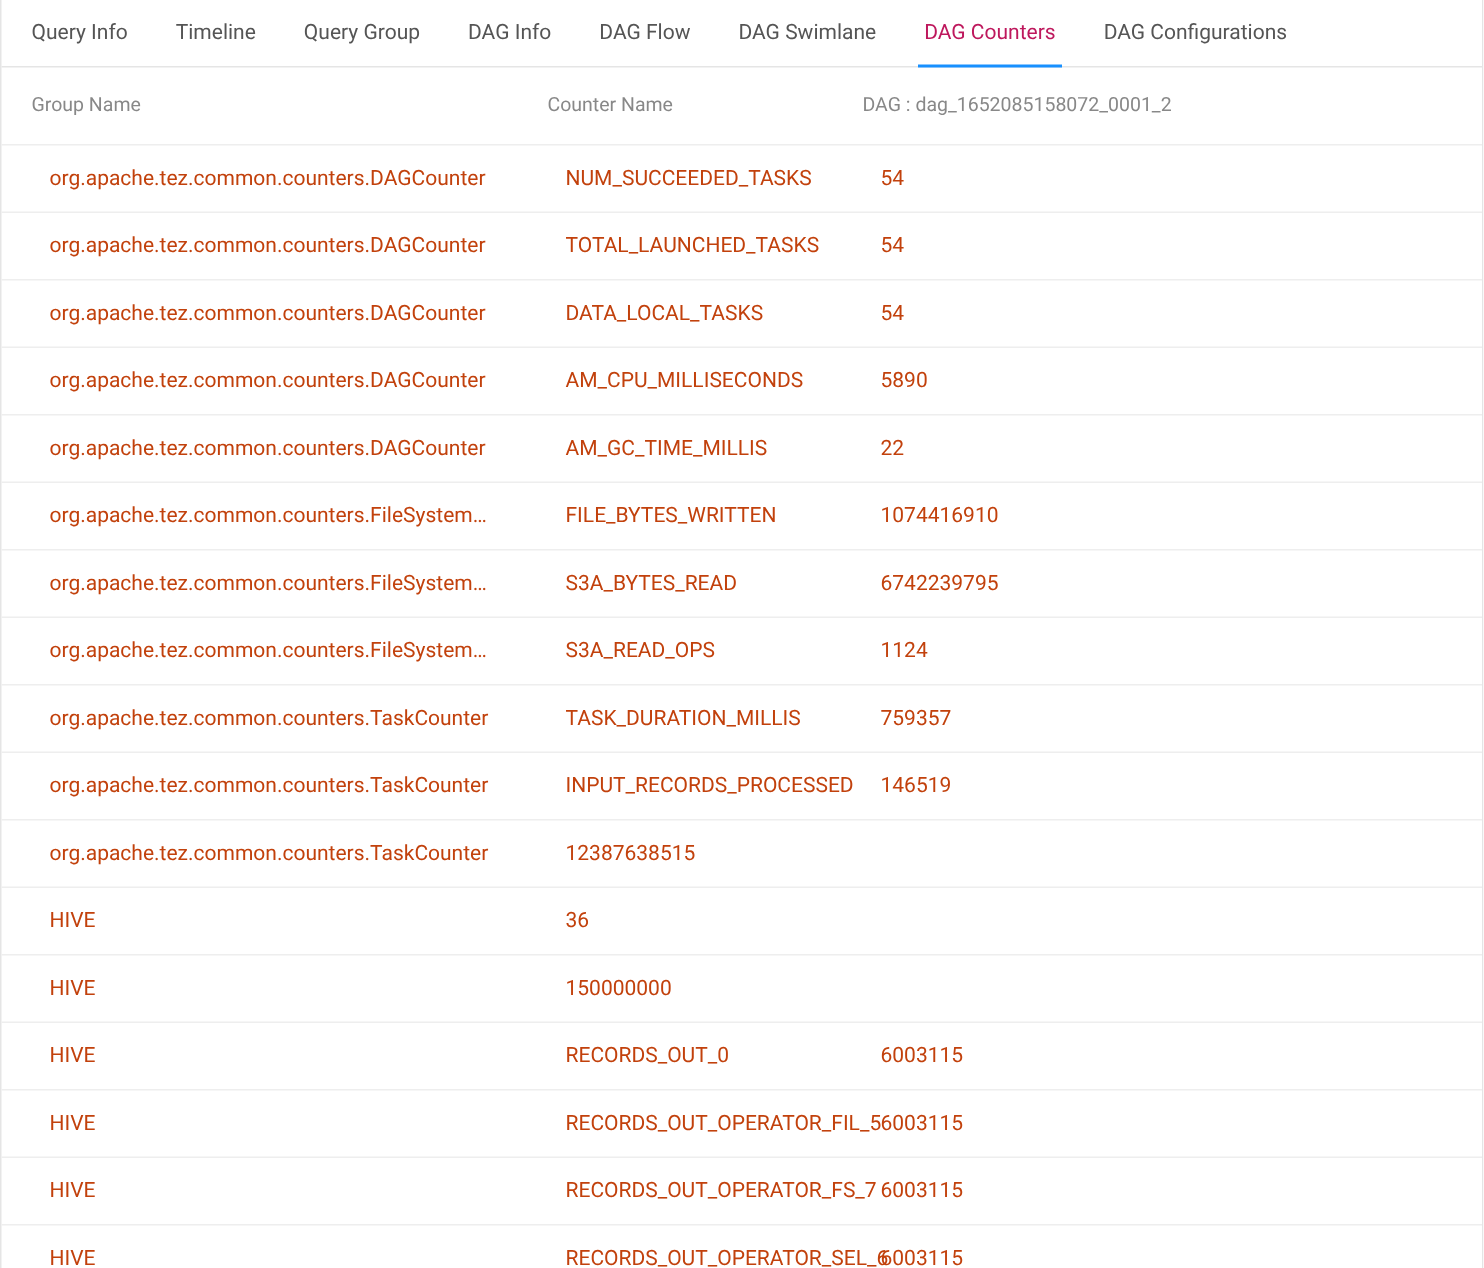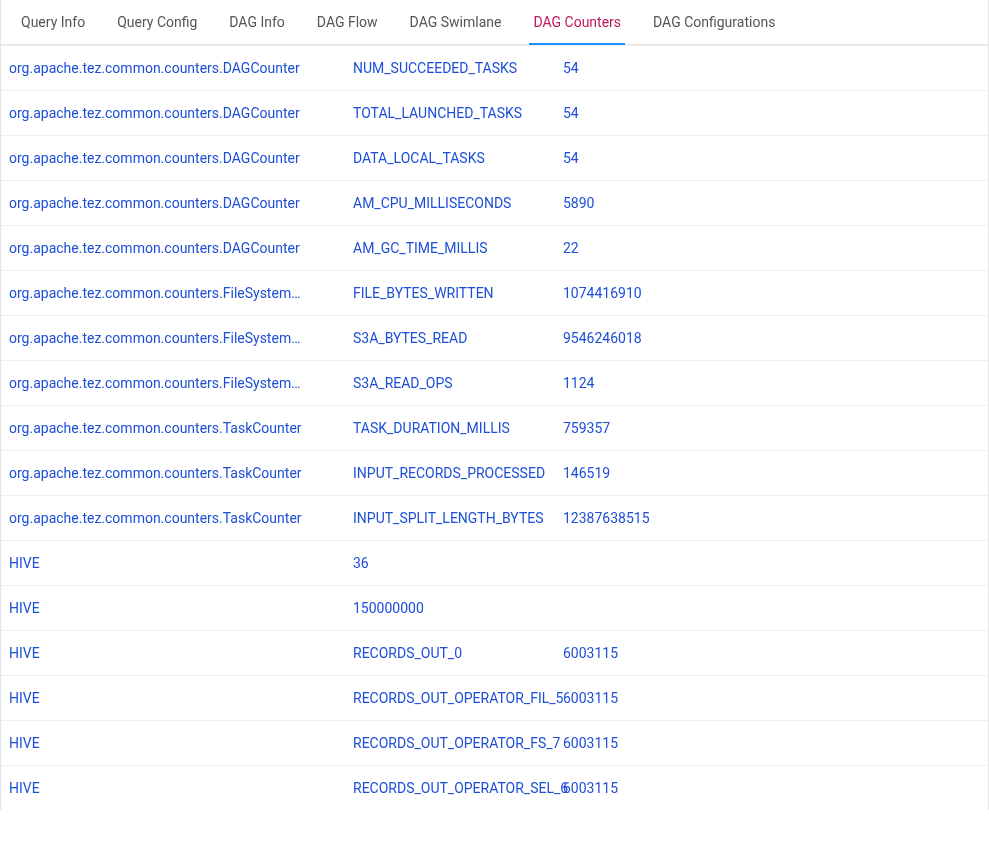--- a/index.html
+++ b/index.html
@@ -47,23 +47,23 @@
       width: 100%;
     }
     .table-header {
       display: flex;
       padding: 18px 20px;
       font-size: 13px;
       color: #888;
     }
     .table-row {
       display: flex;
-      padding: 14px 8px;
+      padding: 14px 32px;
       font-size: 14px;
-      color: #1d4ed8;
+      color: #c2410c;
       border-top: 1px solid #eeeeee;
     }
     .col-group {
       width: 344px;
       flex-shrink: 0;
       white-space: nowrap;
       overflow: hidden;
       text-overflow: ellipsis;
       padding-right: 12px;
     }
@@ -75,28 +75,34 @@
     .col-value {
       flex: 1;
     }
   </style>
 </head>
 <body>
 
 <div class="container">
   <div class="tabs">
       <div class="tab">Query Info</div>
-      <div class="tab">Query Config</div>
+      <div class="tab">Timeline</div>
+      <div class="tab">Query Group</div>
       <div class="tab">DAG Info</div>
       <div class="tab">DAG Flow</div>
       <div class="tab">DAG Swimlane</div>
       <div class="tab active">DAG Counters</div>
       <div class="tab">DAG Configurations</div>
     </div>
   <div class="table">
+    <div class="table-header">
+      <div class="col-group">Group Name</div>
+      <div class="col-counter">Counter Name</div>
+      <div class="col-value">DAG : dag_1652085158072_0001_2</div>
+    </div>
     <div class="table-body">
         <div class="table-row">
           <div class="col-group">org.apache.tez.common.counters.DAGCounter</div>
           <div class="col-counter">NUM_SUCCEEDED_TASKS</div>
           <div class="col-value">54</div>
         </div>
         <div class="table-row">
           <div class="col-group">org.apache.tez.common.counters.DAGCounter</div>
           <div class="col-counter">TOTAL_LAUNCHED_TASKS</div>
           <div class="col-value">54</div>
@@ -117,40 +123,39 @@
           <div class="col-value">22</div>
         </div>
         <div class="table-row">
           <div class="col-group">org.apache.tez.common.counters.FileSystem…</div>
           <div class="col-counter">FILE_BYTES_WRITTEN</div>
           <div class="col-value">1074416910</div>
         </div>
         <div class="table-row">
           <div class="col-group">org.apache.tez.common.counters.FileSystem…</div>
           <div class="col-counter">S3A_BYTES_READ</div>
-          <div class="col-value">9546246018</div>
+          <div class="col-value">6742239795</div>
         </div>
         <div class="table-row">
           <div class="col-group">org.apache.tez.common.counters.FileSystem…</div>
           <div class="col-counter">S3A_READ_OPS</div>
           <div class="col-value">1124</div>
         </div>
         <div class="table-row">
           <div class="col-group">org.apache.tez.common.counters.TaskCounter</div>
           <div class="col-counter">TASK_DURATION_MILLIS</div>
           <div class="col-value">759357</div>
         </div>
         <div class="table-row">
           <div class="col-group">org.apache.tez.common.counters.TaskCounter</div>
           <div class="col-counter">INPUT_RECORDS_PROCESSED</div>
           <div class="col-value">146519</div>
         </div>
         <div class="table-row">
           <div class="col-group">org.apache.tez.common.counters.TaskCounter</div>
-          <div class="col-counter">INPUT_SPLIT_LENGTH_BYTES</div>
           <div class="col-value">12387638515</div>
         </div>
         <div class="table-row">
           <div class="col-group">HIVE</div>
           <div class="col-value">36</div>
         </div>
         <div class="table-row">
           <div class="col-group">HIVE</div>
           <div class="col-value">150000000</div>
         </div>

